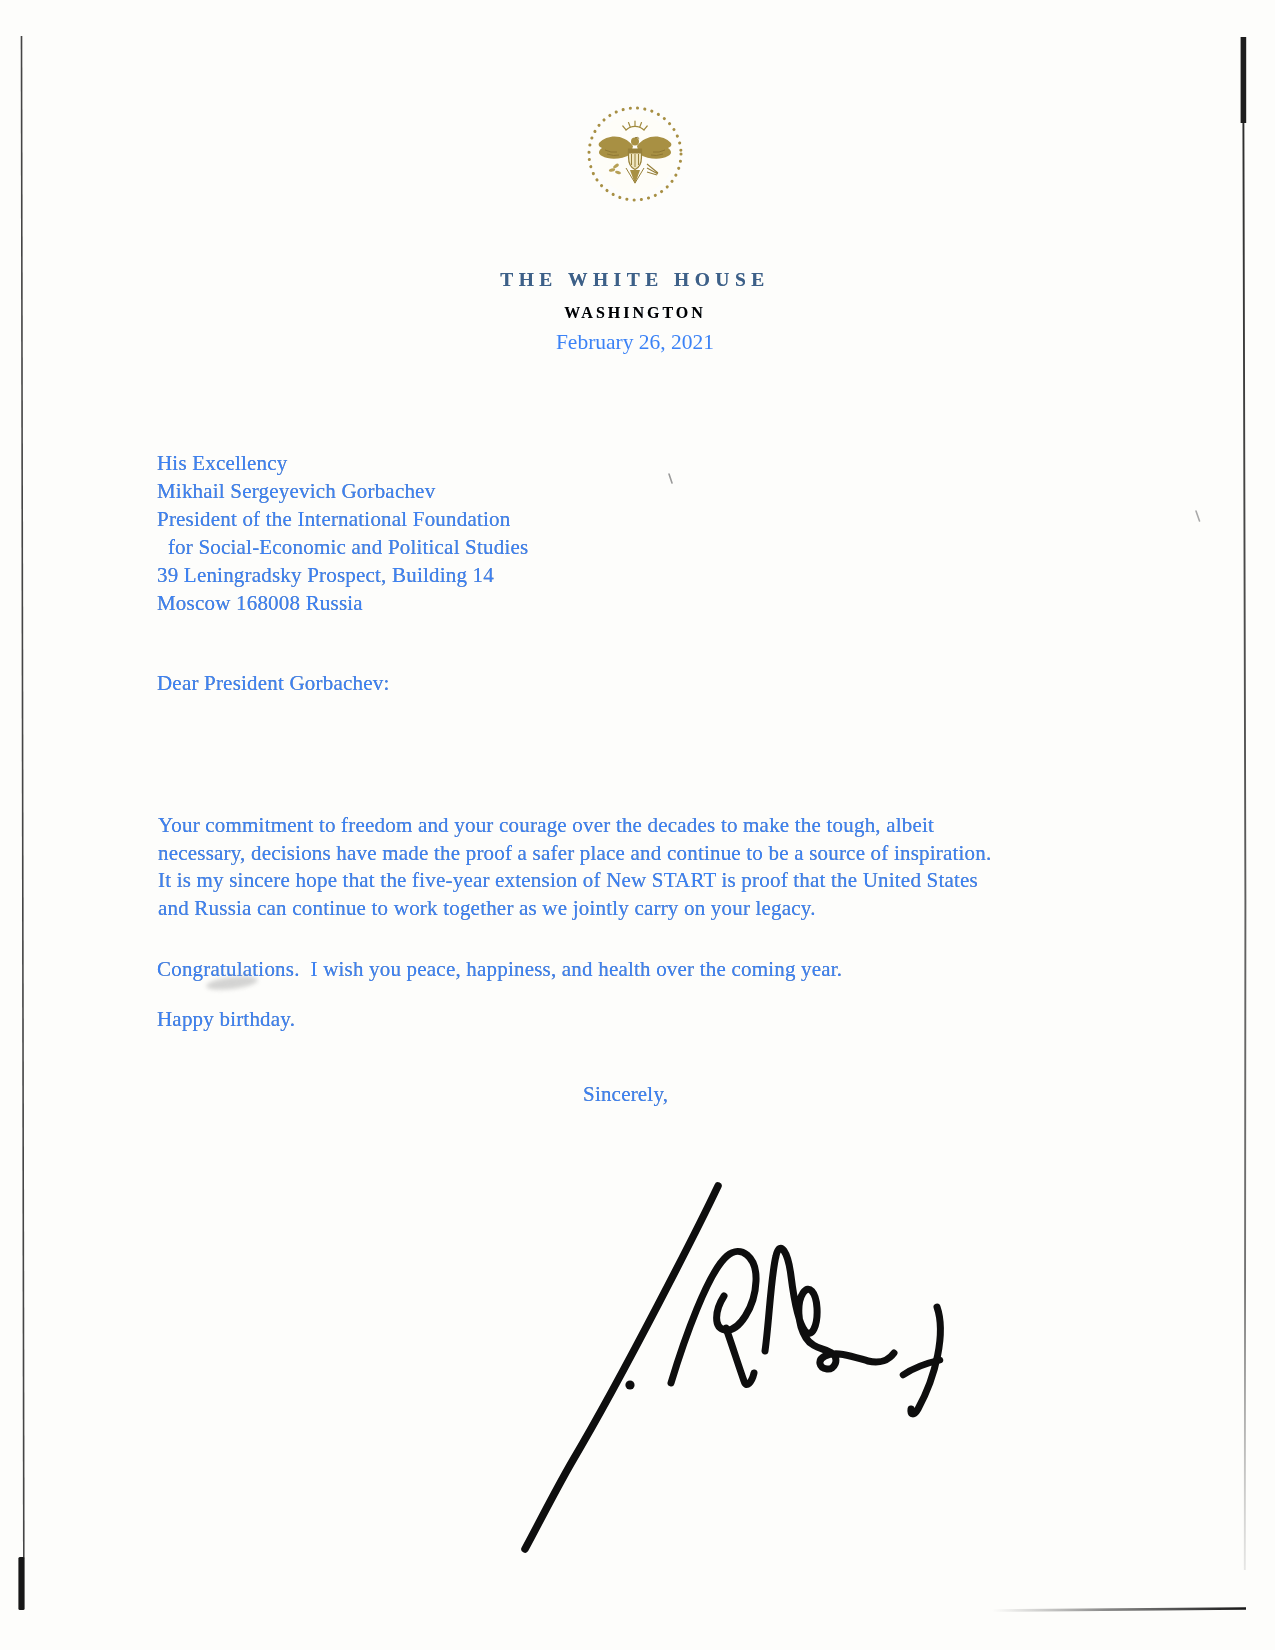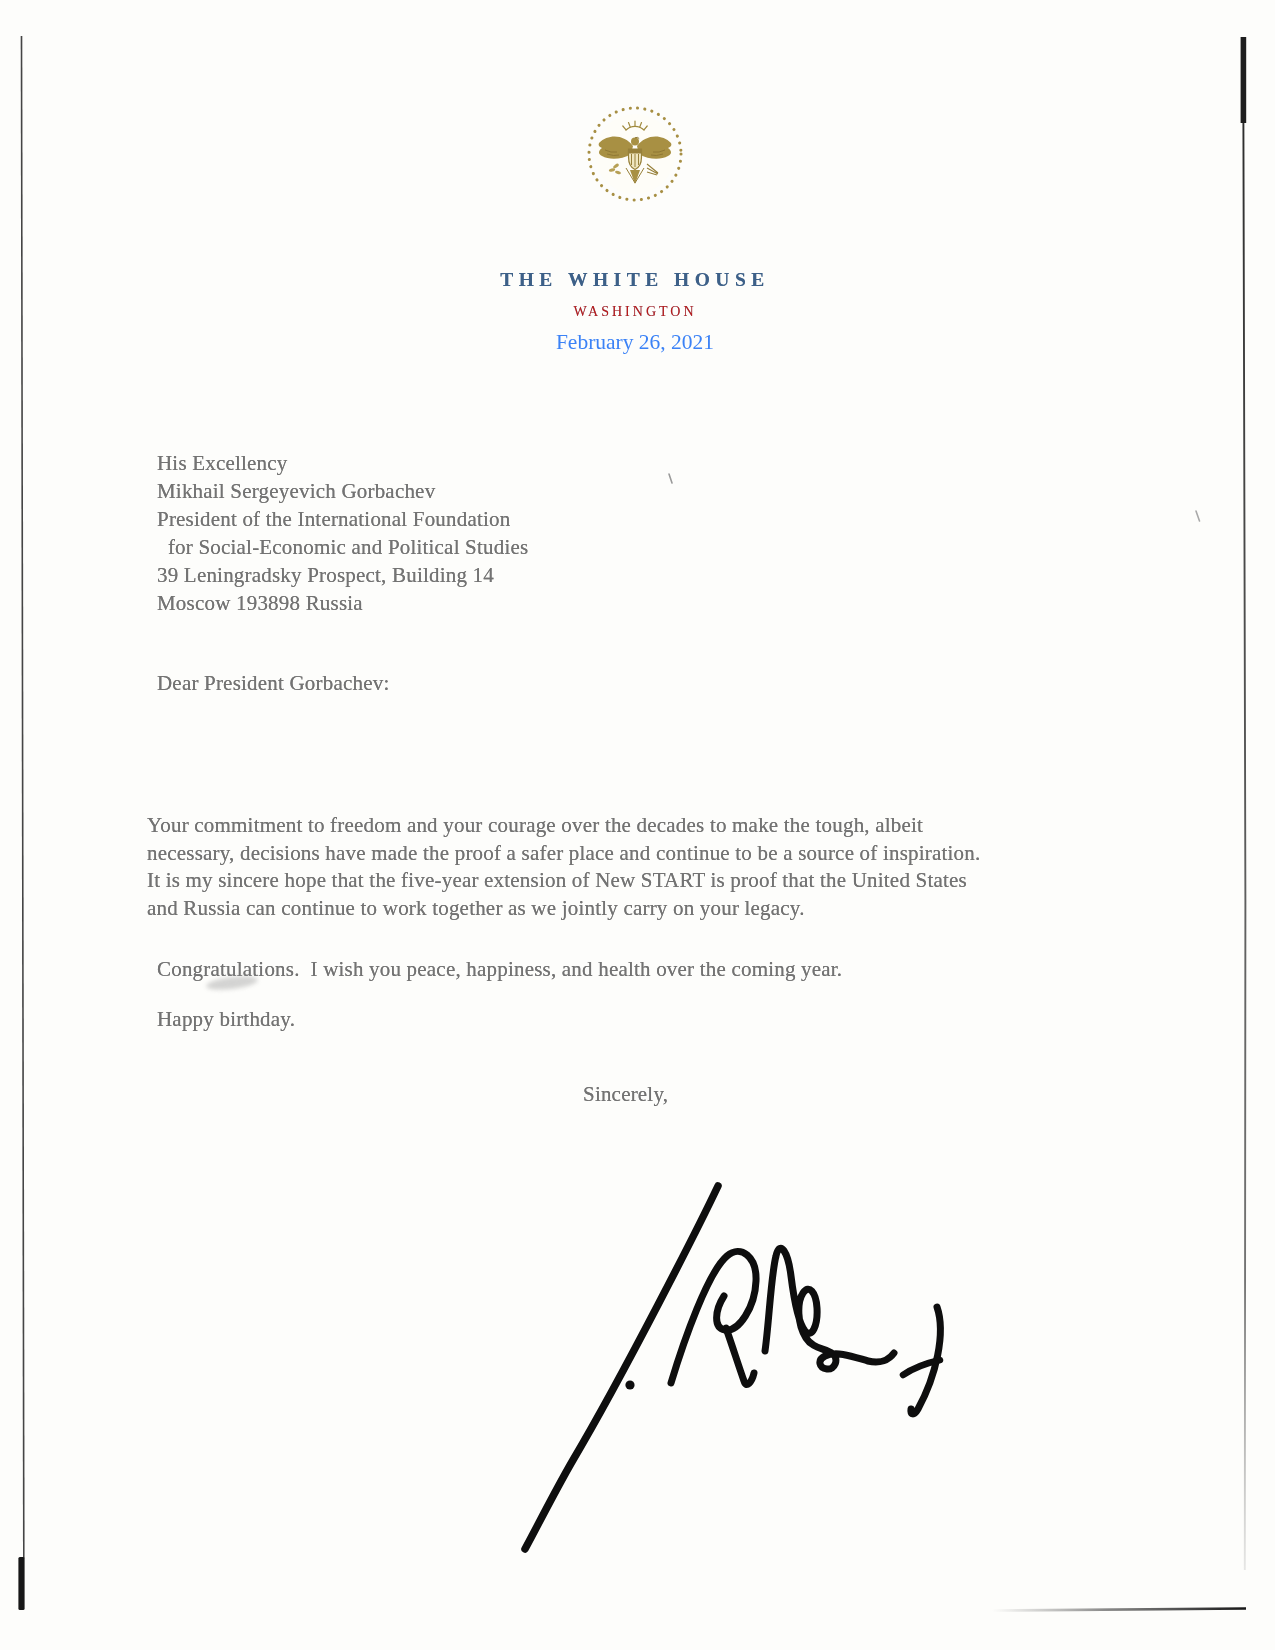--- a/index.html
+++ b/index.html
@@ -16,42 +16,42 @@
   .centered-band { left:0; width:1270px; text-align:center;margin-top:21px; }
   .wh-title {
     top:248px;
     font-size:19.5px; font-weight:bold;
     letter-spacing:5.5px;
     color:#3d6088;
     text-shadow:0 0 0.5px rgba(61,96,136,.6);
   }
   .wh-sub {
     top:283px;
-    font-size:14px; font-weight:normal;
+    font-size:16px; font-weight:bold;
     letter-spacing:3px;
-    color:#b91c1c;
+    color:#000000;
     text-shadow:0 0 0.5px rgba(72,104,142,.6);
   }
   .date-line {
     top:309px;
     font-size:21.5px;
     color:#3b82f6;
   }
   .bodytext {
     font-size:21px;
     letter-spacing:0.2px;
-    color:#737373;
+    color:#3b82f6;
     text-shadow:0 0 0.6px rgba(25,25,25,.55);
   }
   .address { left:157px; top:449px; }
   .address .tline { line-height:28px; }
   .salutation { left:157px; top:671px; }
   .para .tline { line-height:27.5px; }
   .para1 { left:157px; top:727px; }
-  .para2 { left:147px; top:812px; }
+  .para2 { left:158px; top:812px; }
   .para3 { left:157px; top:956px; }
   .para4 { left:157px; top:1006px; }
   .valediction { left:583px; top:1082px; }
   .tline { white-space:pre; }
   .smudge {
     left:206px; top:977px; width:52px; height:12px;
     background:#9b9b9b; border-radius:50%;
     opacity:.42; filter:blur(2.2px);
     transform:rotate(-7deg);
   }
@@ -93,21 +93,21 @@
   <div class="abs centered-band wh-title">THE WHITE HOUSE</div>
   <div class="abs centered-band wh-sub">WASHINGTON</div>
   <div class="abs centered-band date-line">February 26, 2021</div>
 
   <div class="abs bodytext address">
       <div class="tline">His Excellency</div>
       <div class="tline">Mikhail Sergeyevich Gorbachev</div>
       <div class="tline">President of the International Foundation</div>
       <div class="tline">  for Social-Economic and Political Studies</div>
       <div class="tline">39 Leningradsky Prospect, Building 14</div>
-      <div class="tline">Moscow 193898 Russia</div>
+      <div class="tline">Moscow 168008 Russia</div>
     </div>
 
   <div class="abs bodytext salutation">Dear President Gorbachev:</div>
 
   <div class="abs bodytext para para1">
     </div>
   <div class="abs bodytext para para2">
       <div class="tline">Your commitment to freedom and your courage over the decades to make the tough, albeit</div>
       <div class="tline">necessary, decisions have made the proof a safer place and continue to be a source of inspiration.</div>
       <div class="tline">It is my sincere hope that the five-year extension of New START is proof that the United States</div>

